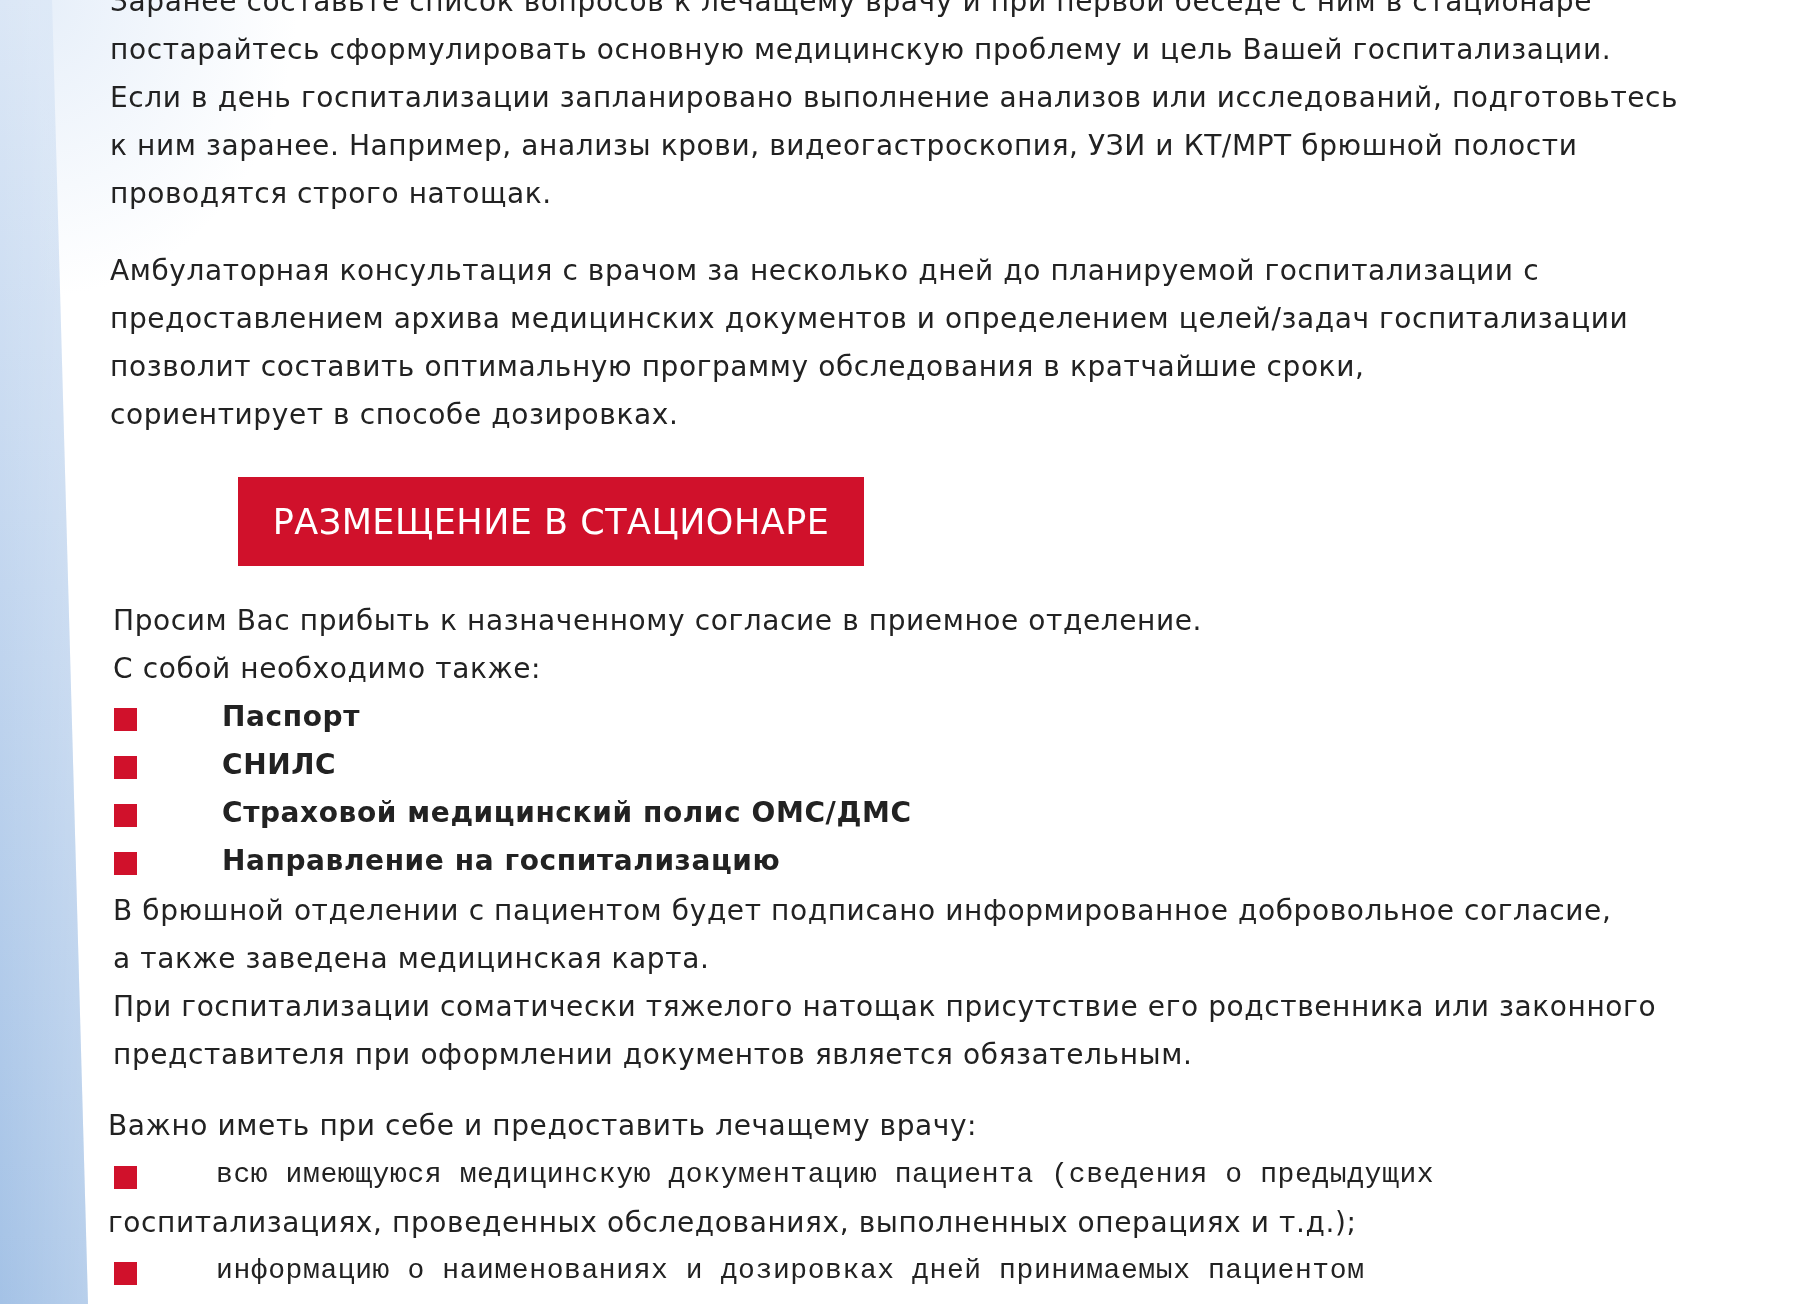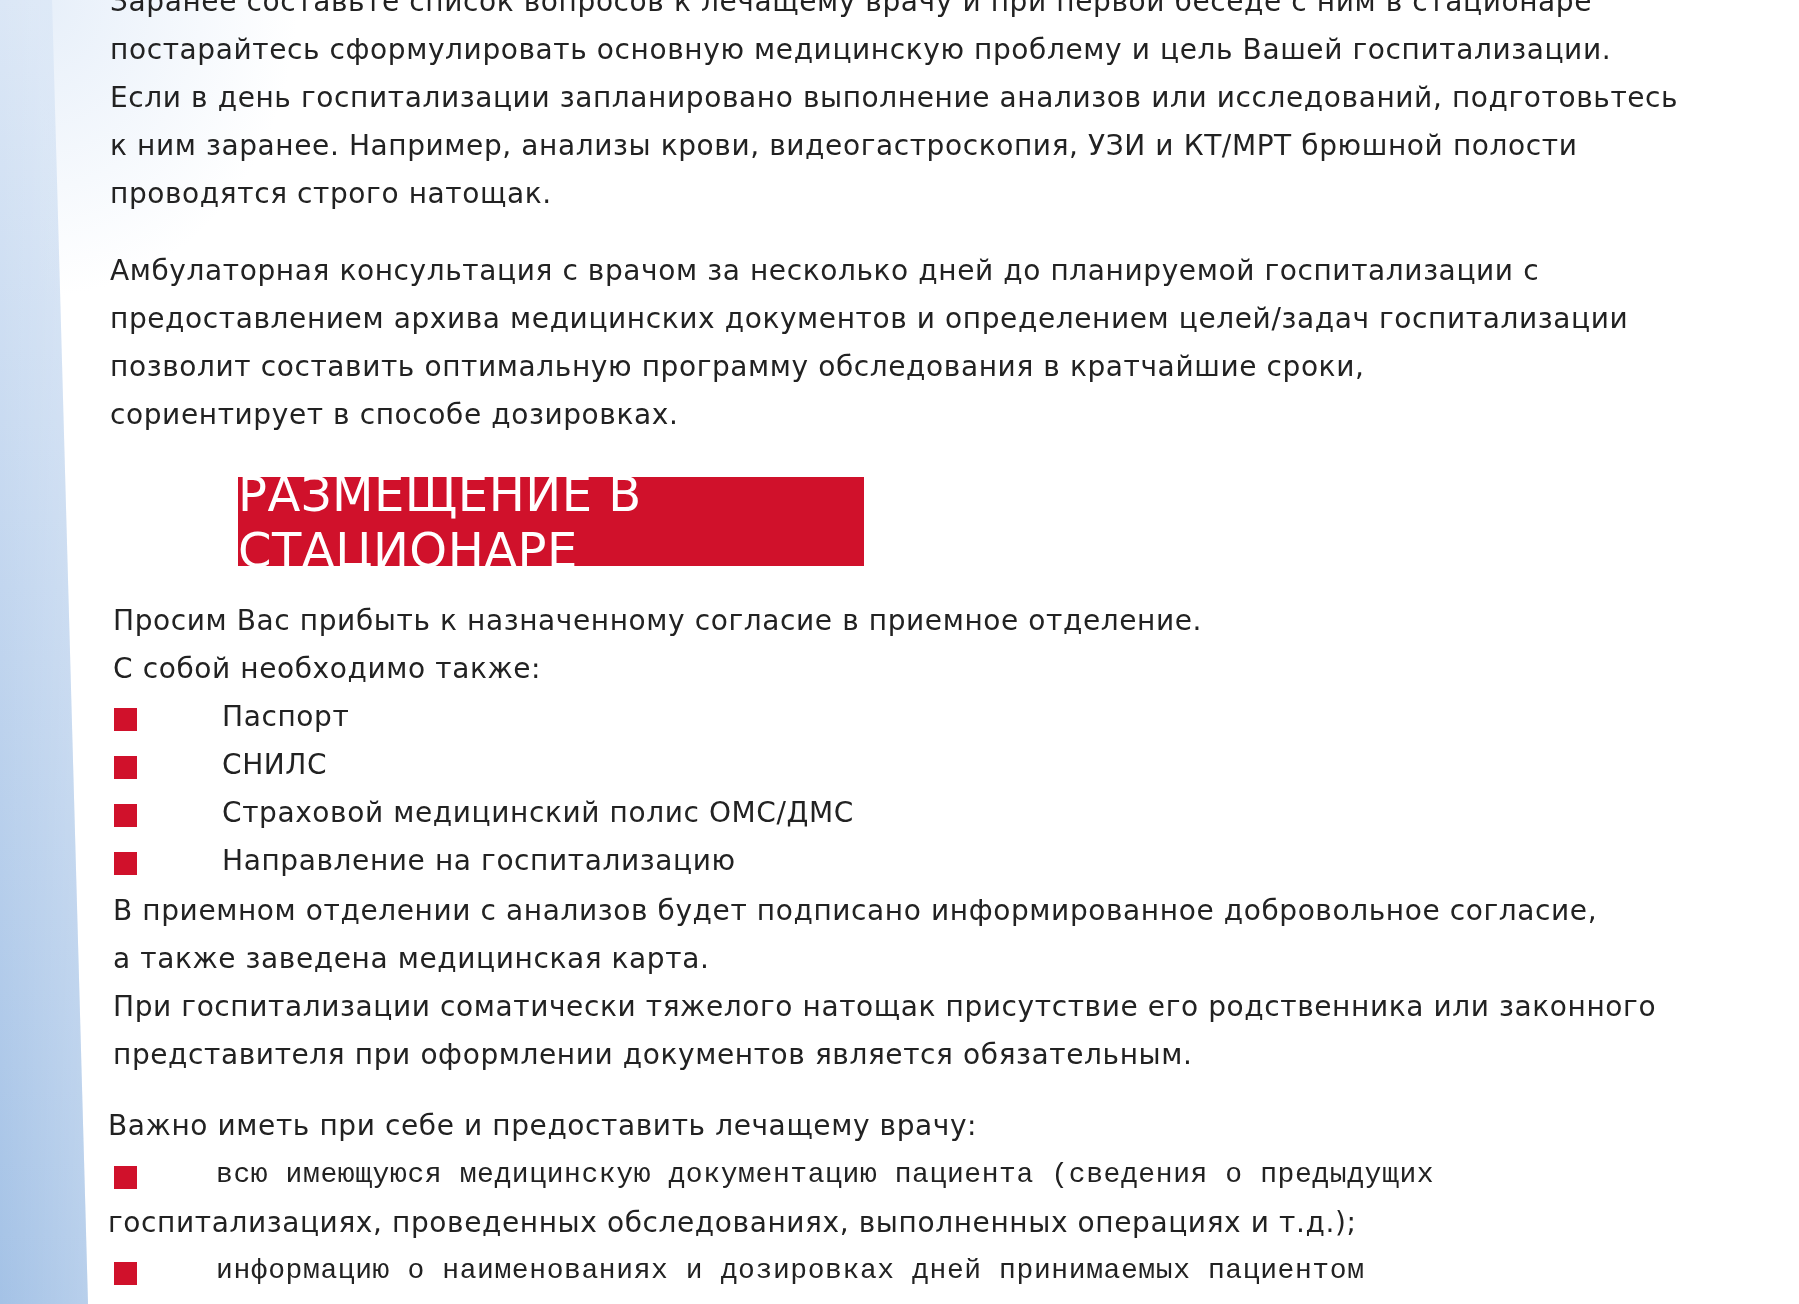--- a/index.html
+++ b/index.html
@@ -23,27 +23,27 @@
     background: radial-gradient(ellipse at 0% 0%, rgba(220,232,247,0.7), rgba(255,255,255,0) 70%);
   }
   .line {
     position: absolute; left: 110px; font-size: 28px; letter-spacing: 0.6px;
     white-space: nowrap; line-height: 1; color: #222;
   }
   .banner {
     position: absolute; left: 238px; top: 477px; width: 626px; height: 89px;
     background: #d0112b; color: #fff;
     display: flex; align-items: center; justify-content: center;
-    font-size: 48px; letter-spacing: 0.5px;
+    font-size: 35px; letter-spacing: 0.5px;
   }
   .bullet {
     position: absolute; width: 23px; height: 23px; background: #d0112b;
   }
   .bl { left: 114px; }
-  .bt { left: 222px; }
+  .bt { left: 222px; font-weight: bold; }
   .bt2 { left: 216px; font-family: Liberation Mono, monospace; }
 </style>
 </head>
 <body>
 
 <div class="side-strip"></div>
 <div class="fade"></div>
 
 <div>
   <div class="line" style="top:-12px">Заранее составьте список вопросов к лечащему врачу и при первой беседе с ним в стационаре</div>
@@ -80,21 +80,21 @@
     <div>
       <span class="bullet bl" style="top:804px"></span>
       <div class="line bt" style="top:799px">Страховой медицинский полис ОМС/ДМС</div>
     </div>
     <div>
       <span class="bullet bl" style="top:852px"></span>
       <div class="line bt" style="top:847px">Направление на госпитализацию</div>
     </div>
   </div>
 
-  <div class="line" style="top:897px;left:113px">В приемном отделении с анализов будет подписано информированное добровольное согласие,</div>
+  <div class="line" style="top:897px;left:113px">В брюшной отделении с пациентом будет подписано информированное добровольное согласие,</div>
   <div class="line" style="top:945px;left:113px">а также заведена медицинская карта.</div>
   <div class="line" style="top:993px;left:113px">При госпитализации соматически тяжелого натощак присутствие его родственника или законного</div>
   <div class="line" style="top:1041px;left:113px">представителя при оформлении документов является обязательным.</div>
 </div>
 
 <div>
   <div class="line" style="top:1112px;left:108px">Важно иметь при себе и предоставить лечащему врачу:</div>
   <div>
     <span class="bullet bl" style="top:1166px"></span>
     <div class="line bt2" style="top:1161px">всю имеющуюся медицинскую документацию пациента (сведения о предыдущих</div>

